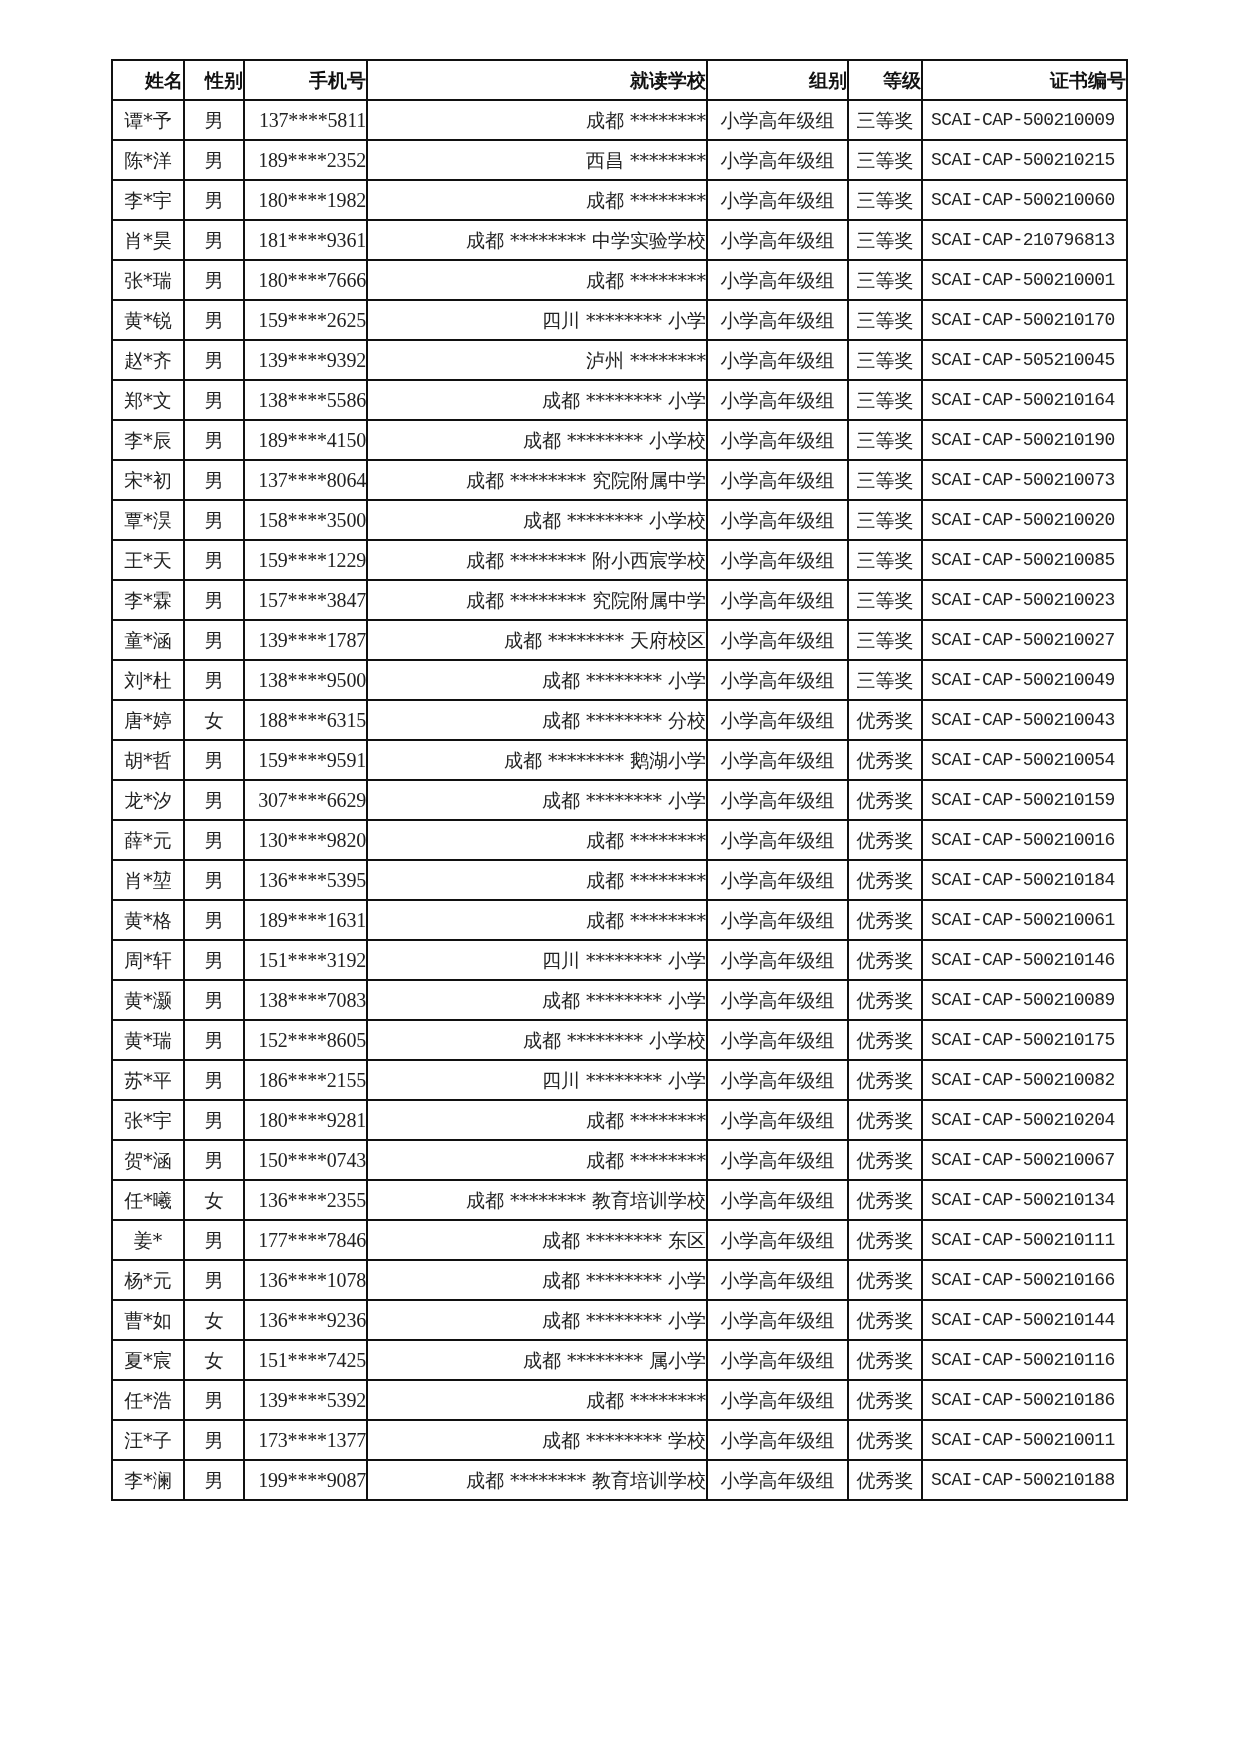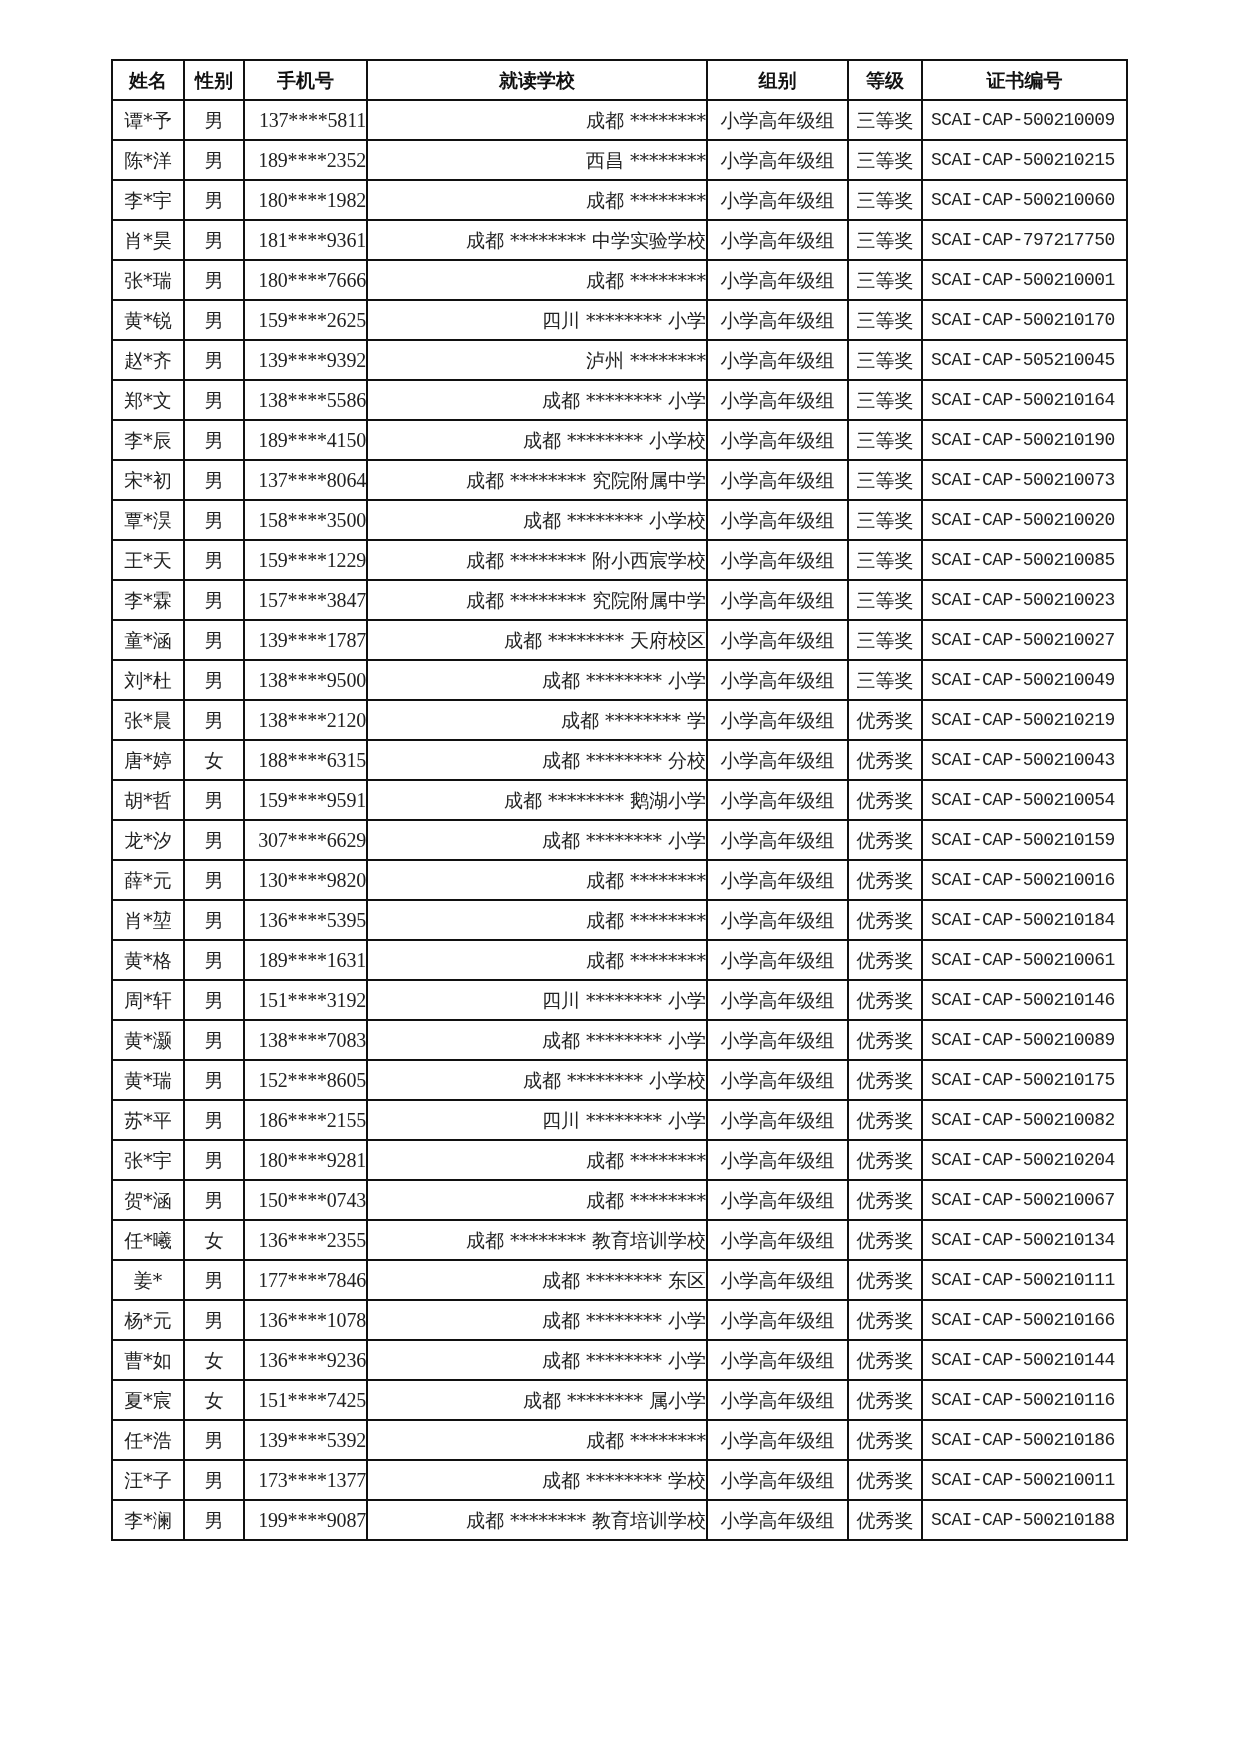--- a/index.html
+++ b/index.html
@@ -29,21 +29,21 @@
     padding: 0;
     font-size: 19px;
     white-space: nowrap;
     overflow: hidden;
     line-height: 38px;
   }
   .award-table th {
     font-family: "DejaVu Sans", "Liberation Sans", sans-serif;
     font-weight: bold;
     font-size: 19px;
-    text-align: center;
+    text-align: right;
     color: #111111;
   }
   .c-name, .c-gender, .c-group, .c-level { text-align: center; }
   .c-phone {
     text-align: right;
     padding-left: 2px !important;
     font-family: "Liberation Serif", "DejaVu Serif", serif;
     font-size: 20px !important;
     letter-spacing: -0.2px;
   }
@@ -115,21 +115,21 @@
         <td class="c-level">三等奖</td>
         <td class="c-cert">SCAI-CAP-500210060</td>
       </tr>
       <tr>
         <td class="c-name">肖*昊</td>
         <td class="c-gender">男</td>
         <td class="c-phone">181****9361</td>
         <td class="c-school">成都 ******** 中学实验学校</td>
         <td class="c-group">小学高年级组</td>
         <td class="c-level">三等奖</td>
-        <td class="c-cert">SCAI-CAP-797217750</td>
+        <td class="c-cert">SCAI-CAP-210796813</td>
       </tr>
       <tr>
         <td class="c-name">张*瑞</td>
         <td class="c-gender">男</td>
         <td class="c-phone">180****7666</td>
         <td class="c-school">成都 ********</td>
         <td class="c-group">小学高年级组</td>
         <td class="c-level">三等奖</td>
         <td class="c-cert">SCAI-CAP-500210001</td>
       </tr>
@@ -215,29 +215,20 @@
         <td class="c-cert">SCAI-CAP-500210027</td>
       </tr>
       <tr>
         <td class="c-name">刘*杜</td>
         <td class="c-gender">男</td>
         <td class="c-phone">138****9500</td>
         <td class="c-school">成都 ******** 小学</td>
         <td class="c-group">小学高年级组</td>
         <td class="c-level">三等奖</td>
         <td class="c-cert">SCAI-CAP-500210049</td>
-      </tr>
-      <tr>
-        <td class="c-name">张*晨</td>
-        <td class="c-gender">男</td>
-        <td class="c-phone">138****2120</td>
-        <td class="c-school">成都 ******** 学</td>
-        <td class="c-group">小学高年级组</td>
-        <td class="c-level">优秀奖</td>
-        <td class="c-cert">SCAI-CAP-500210219</td>
       </tr>
       <tr>
         <td class="c-name">唐*婷</td>
         <td class="c-gender">女</td>
         <td class="c-phone">188****6315</td>
         <td class="c-school">成都 ******** 分校</td>
         <td class="c-group">小学高年级组</td>
         <td class="c-level">优秀奖</td>
         <td class="c-cert">SCAI-CAP-500210043</td>
       </tr>

